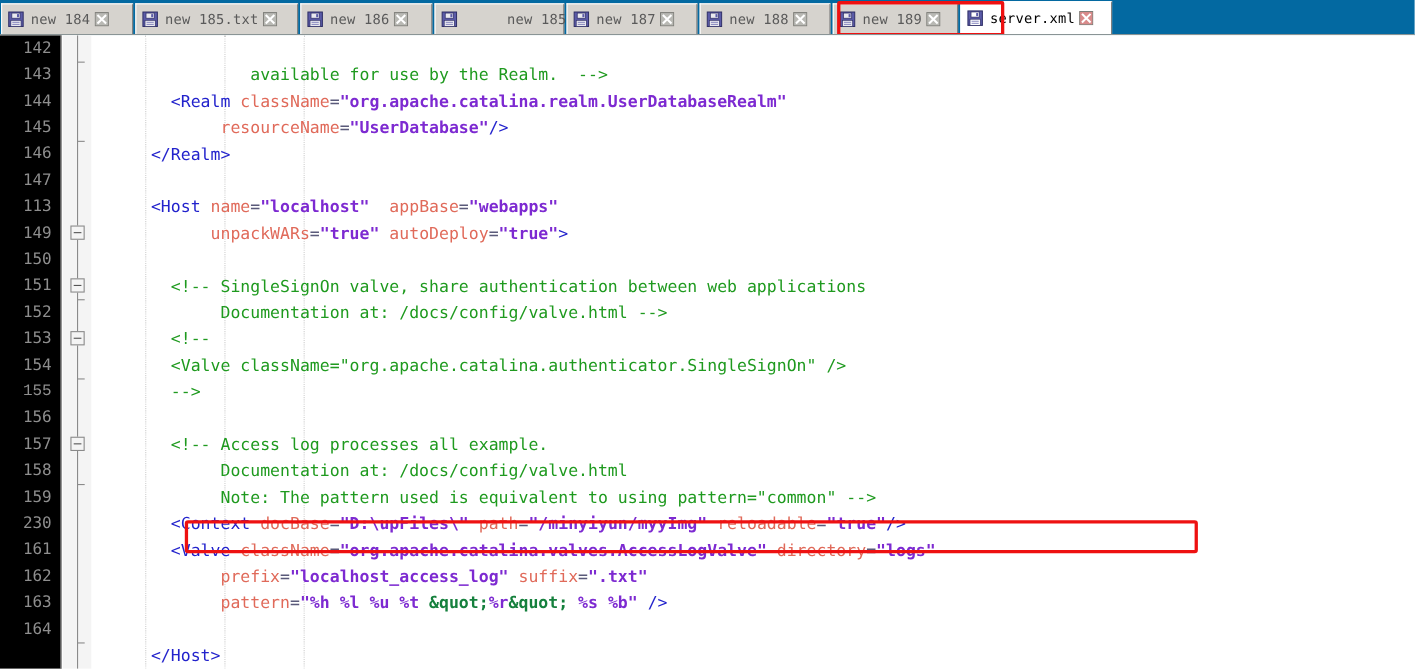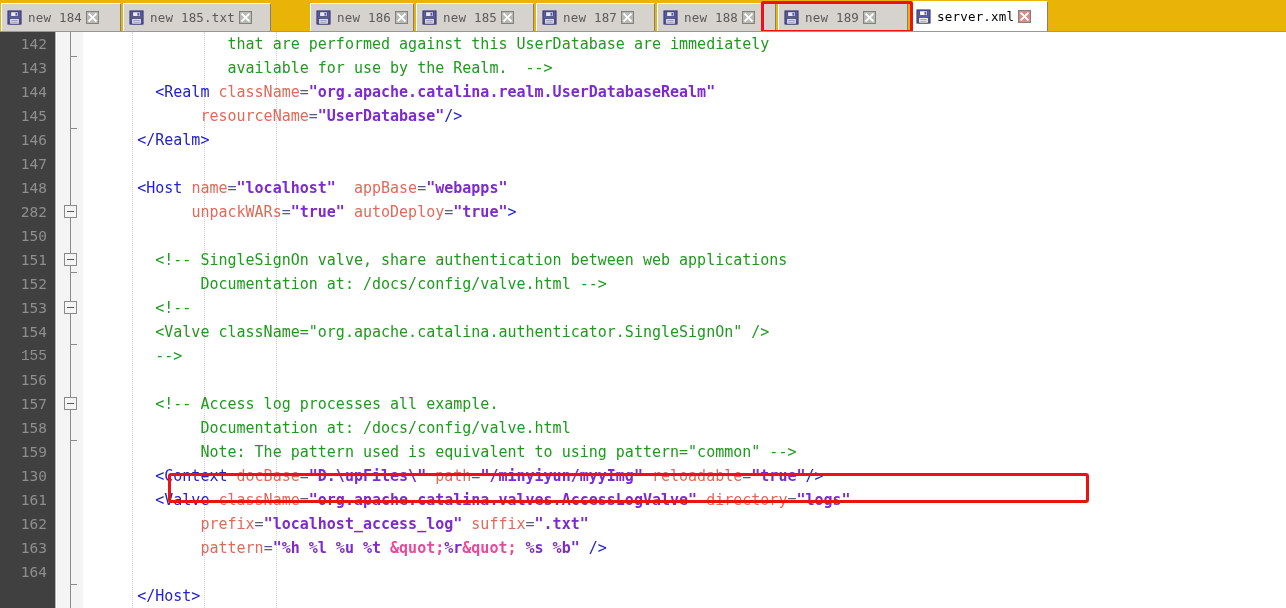--- a/index.html
+++ b/index.html
@@ -12,21 +12,21 @@
     height: 608px;
     font-family: "DejaVu Sans Mono", monospace;
     overflow: hidden;
     position: relative;
   }
 
   
   #tabbar {
     position: relative;
     height: 32px;
-    background: #eab308;
+    background: #0369a1;
     border-bottom: 1px solid #9a9a94;
     display: flex;
     align-items: flex-end;
     padding-left: 1px;
     box-sizing: border-box;
     overflow: hidden;
   }
   .tab {
     position: relative;
     height: 28px;
@@ -89,21 +89,21 @@
   #editor {
     position: relative;
     height: 576px;
     background: #ffffff;
     overflow: hidden;
   }
   #gutter-num {
     position: absolute;
     left: 0; top: 0; bottom: 0;
     width: 56px;
-    background: #404040;
+    background: #000000;
     border-right: 1px solid #b4b4b4;
     box-sizing: border-box;
   }
   #gutter-fold {
     position: absolute;
     left: 57px; top: 0; bottom: 0;
     width: 26px;
     background: #f4f4f4;
     box-sizing: border-box;
   }
@@ -165,21 +165,21 @@
     background: #8a8a8a;
     top: 17px;
   }
 
   
   .c-comment { color: #1f9a1f; }
   .c-tag     { color: #2222cc; }
   .c-attr    { color: #e06a5a; }
   .c-val     { color: #7d2ad1; font-weight: bold; }
   .c-punct   { color: #5a5a7a; }
-  .c-ent     { color: #ec4899; font-weight: bold; }
+  .c-ent     { color: #15803d; font-weight: bold; }
 
   
   .guide {
     position: absolute;
     top: 0;
     bottom: 0;
     width: 1px;
     border-left: 1px dotted #cfcfcf;
     z-index: 0;
   }
@@ -227,36 +227,36 @@
         <rect x="3" y="9" width="10" height="6" fill="#e9e9ef" stroke="#2f2f66" stroke-width="0.7"></rect>
         <rect x="4.5" y="10.5" width="7" height="1" fill="#8a8ac0"></rect>
         <rect x="4.5" y="12.5" width="7" height="1" fill="#8a8ac0"></rect>
       </svg>
       <span class="tab-label">new 185.txt</span>
       <svg class="tab-close" viewBox="0 0 14 14">
         <rect x="0.5" y="0.5" width="13" height="13" fill="#b9b9b4" stroke="#7d7d78" stroke-width="1"></rect>
         <path d="M3.5 3.5 L10.5 10.5 M10.5 3.5 L3.5 10.5" stroke="#ffffff" stroke-width="2" stroke-linecap="square"></path>
       </svg>
     </div>
-    <div class="tab" style="width: 104px; margin-left: 37px;">
+    <div class="tab" style="width: 120px;">
       <svg class="tab-icon" viewBox="0 0 16 16">
         <rect x="1" y="1" width="14" height="14" fill="#5b5ba8" stroke="#2f2f66" stroke-width="1"></rect>
         <rect x="4" y="2" width="8" height="5" fill="#e9e9ef" stroke="#2f2f66" stroke-width="0.7"></rect>
         <rect x="9" y="3" width="2" height="3" fill="#5b5ba8"></rect>
         <rect x="3" y="9" width="10" height="6" fill="#e9e9ef" stroke="#2f2f66" stroke-width="0.7"></rect>
         <rect x="4.5" y="10.5" width="7" height="1" fill="#8a8ac0"></rect>
         <rect x="4.5" y="12.5" width="7" height="1" fill="#8a8ac0"></rect>
       </svg>
       <span class="tab-label">new 186</span>
       <svg class="tab-close" viewBox="0 0 14 14">
         <rect x="0.5" y="0.5" width="13" height="13" fill="#b9b9b4" stroke="#7d7d78" stroke-width="1"></rect>
         <path d="M3.5 3.5 L10.5 10.5 M10.5 3.5 L3.5 10.5" stroke="#ffffff" stroke-width="2" stroke-linecap="square"></path>
       </svg>
     </div>
-    <div class="tab" style="width: 118px;">
+    <div class="tab" style="width: 118px; gap: 39px;">
       <svg class="tab-icon" viewBox="0 0 16 16">
         <rect x="1" y="1" width="14" height="14" fill="#5b5ba8" stroke="#2f2f66" stroke-width="1"></rect>
         <rect x="4" y="2" width="8" height="5" fill="#e9e9ef" stroke="#2f2f66" stroke-width="0.7"></rect>
         <rect x="9" y="3" width="2" height="3" fill="#5b5ba8"></rect>
         <rect x="3" y="9" width="10" height="6" fill="#e9e9ef" stroke="#2f2f66" stroke-width="0.7"></rect>
         <rect x="4.5" y="10.5" width="7" height="1" fill="#8a8ac0"></rect>
         <rect x="4.5" y="12.5" width="7" height="1" fill="#8a8ac0"></rect>
       </svg>
       <span class="tab-label">new 185</span>
       <svg class="tab-close" viewBox="0 0 14 14">
@@ -287,21 +287,21 @@
         <rect x="3" y="9" width="10" height="6" fill="#e9e9ef" stroke="#2f2f66" stroke-width="0.7"></rect>
         <rect x="4.5" y="10.5" width="7" height="1" fill="#8a8ac0"></rect>
         <rect x="4.5" y="12.5" width="7" height="1" fill="#8a8ac0"></rect>
       </svg>
       <span class="tab-label">new 188</span>
       <svg class="tab-close" viewBox="0 0 14 14">
         <rect x="0.5" y="0.5" width="13" height="13" fill="#b9b9b4" stroke="#7d7d78" stroke-width="1"></rect>
         <path d="M3.5 3.5 L10.5 10.5 M10.5 3.5 L3.5 10.5" stroke="#ffffff" stroke-width="2" stroke-linecap="square"></path>
       </svg>
     </div>
-    <div class="tab" style="width: 130px;">
+    <div class="tab" style="width: 114px;">
       <svg class="tab-icon" viewBox="0 0 16 16">
         <rect x="1" y="1" width="14" height="14" fill="#5b5ba8" stroke="#2f2f66" stroke-width="1"></rect>
         <rect x="4" y="2" width="8" height="5" fill="#e9e9ef" stroke="#2f2f66" stroke-width="0.7"></rect>
         <rect x="9" y="3" width="2" height="3" fill="#5b5ba8"></rect>
         <rect x="3" y="9" width="10" height="6" fill="#e9e9ef" stroke="#2f2f66" stroke-width="0.7"></rect>
         <rect x="4.5" y="10.5" width="7" height="1" fill="#8a8ac0"></rect>
         <rect x="4.5" y="12.5" width="7" height="1" fill="#8a8ac0"></rect>
       </svg>
       <span class="tab-label">new 189</span>
       <svg class="tab-close" viewBox="0 0 14 14">
@@ -328,33 +328,33 @@
 </div>
 
 <div id="editor">
   <div id="gutter-num">
       <div class="lnum" style="top: 0px;">142</div>
       <div class="lnum" style="top: 24px;">143</div>
       <div class="lnum" style="top: 48px;">144</div>
       <div class="lnum" style="top: 72px;">145</div>
       <div class="lnum" style="top: 96px;">146</div>
       <div class="lnum" style="top: 120px;">147</div>
-      <div class="lnum" style="top: 144px;">148</div>
-      <div class="lnum" style="top: 168px;">282</div>
+      <div class="lnum" style="top: 144px;">113</div>
+      <div class="lnum" style="top: 168px;">149</div>
       <div class="lnum" style="top: 192px;">150</div>
       <div class="lnum" style="top: 216px;">151</div>
       <div class="lnum" style="top: 240px;">152</div>
       <div class="lnum" style="top: 264px;">153</div>
       <div class="lnum" style="top: 288px;">154</div>
       <div class="lnum" style="top: 312px; font-family: Liberation Mono, monospace;">155</div>
       <div class="lnum" style="top: 336px;">156</div>
       <div class="lnum" style="top: 360px;">157</div>
       <div class="lnum" style="top: 384px;">158</div>
       <div class="lnum" style="top: 408px;">159</div>
-      <div class="lnum" style="top: 432px;">130</div>
+      <div class="lnum" style="top: 432px;">230</div>
       <div class="lnum" style="top: 456px;">161</div>
       <div class="lnum" style="top: 480px;">162</div>
       <div class="lnum" style="top: 504px;">163</div>
       <div class="lnum" style="top: 528px;">164</div>
       <div class="lnum" style="top: 576px;">165</div>
     </div>
   <div id="gutter-fold">
     <div id="fold-rail"></div>
   <div class="fold-mark tick" style="top: 24px;"></div>
       <div class="fold-mark tick" style="top: 96px;"></div>
@@ -364,21 +364,20 @@
       <div class="fold-mark box" style="top: 269px;"></div>
       <div class="fold-mark tick" style="top: 312px;"></div>
       <div class="fold-mark box" style="top: 365px;"></div>
       <div class="fold-mark tick" style="top: 408px;"></div>
       <div class="fold-mark tick" style="top: 552px;"></div>
     </div>
   <div id="code-area">
     <div class="guide" style="left:49px"></div>
     <div class="guide" style="left:121px"></div>
     <div class="guide" style="left:193px"></div>
-  <div class="codeline" style="position: absolute; left: 0px; top: 0px;"><span>                </span><span class="c-comment">that are performed against this UserDatabase are immediately</span></div>
       <div class="codeline" style="position: absolute; left: 0px; top: 48px;"><span>        </span><span class="c-tag">&lt;Realm</span><span> </span><span class="c-attr">className</span><span class="c-punct">=</span><span class="c-val">"org.apache.catalina.realm.UserDatabaseRealm"</span></div>
       <div class="codeline" style="position: absolute; left: 0px; top: 24px;"><span>                </span><span class="c-comment">available for use by the Realm.  --&gt;</span></div>
       <div class="codeline" style="position: absolute; left: 0px; top: 72px;"><span>             </span><span class="c-attr">resourceName</span><span class="c-punct">=</span><span class="c-val">"UserDatabase"</span><span class="c-tag">/&gt;</span></div>
       <div class="codeline" style="position: absolute; left: 0px; top: 96px;"><span>      </span><span class="c-tag">&lt;/Realm&gt;</span></div>
       <div class="codeline" style="position: absolute; left: 0px; top: 120px;"></div>
       <div class="codeline" style="position: absolute; left: 0px; top: 144px;"><span>      </span><span class="c-tag">&lt;Host</span><span> </span><span class="c-attr">name</span><span class="c-punct">=</span><span class="c-val">"localhost"</span><span>  </span><span class="c-attr">appBase</span><span class="c-punct">=</span><span class="c-val">"webapps"</span></div>
       <div class="codeline" style="position: absolute; left: 0px; top: 168px;"><span>            </span><span class="c-attr">unpackWARs</span><span class="c-punct">=</span><span class="c-val">"true"</span><span> </span><span class="c-attr">autoDeploy</span><span class="c-punct">=</span><span class="c-val">"true"</span><span class="c-tag">&gt;</span></div>
       <div class="codeline" style="position: absolute; left: 0px; top: 192px;"></div>
       <div class="codeline" style="position: absolute; left: 0px; top: 216px;"><span>        </span><span class="c-comment">&lt;!-- SingleSignOn valve, share authentication between web applications</span></div>
       <div class="codeline" style="position: absolute; left: 0px; top: 240px;"><span>             </span><span class="c-comment">Documentation at: /docs/config/valve.html --&gt;</span></div>

